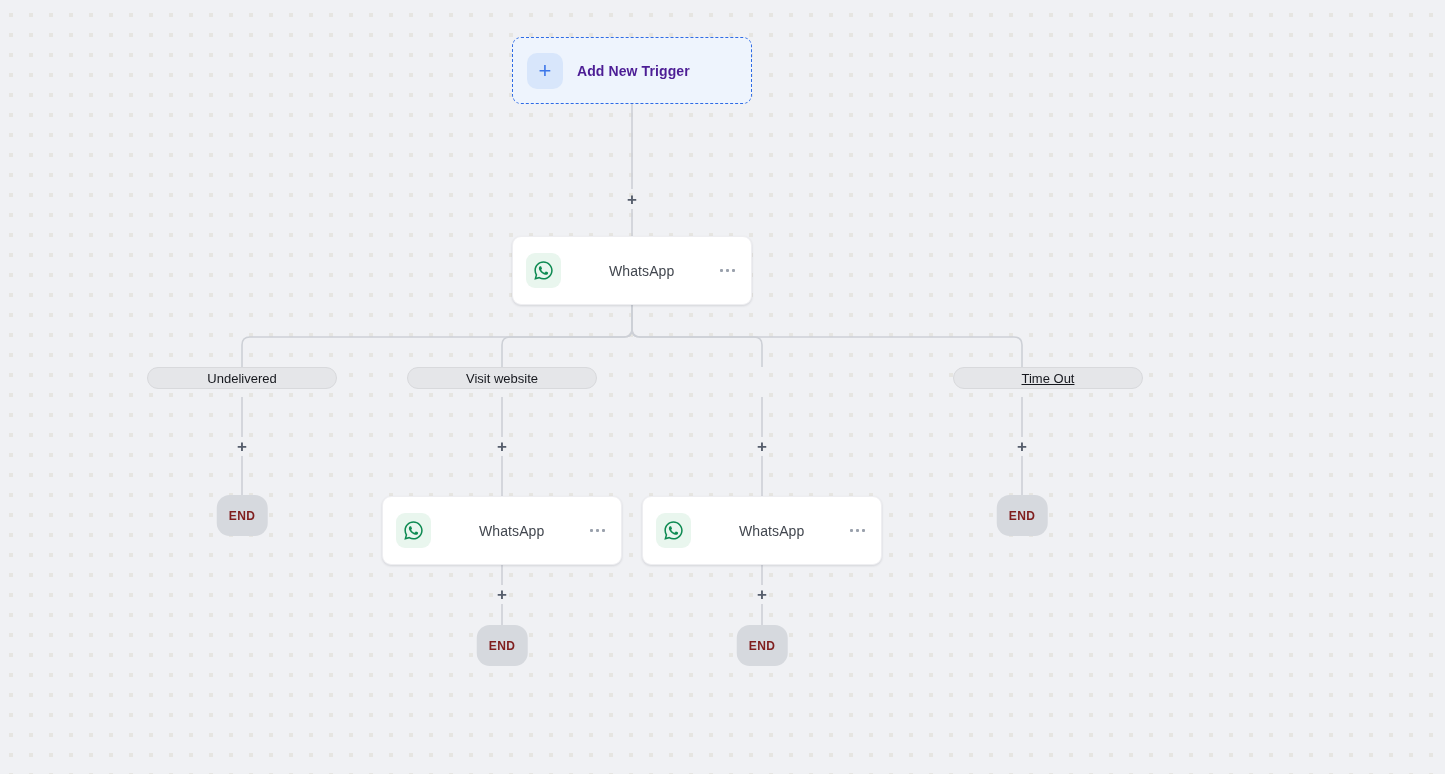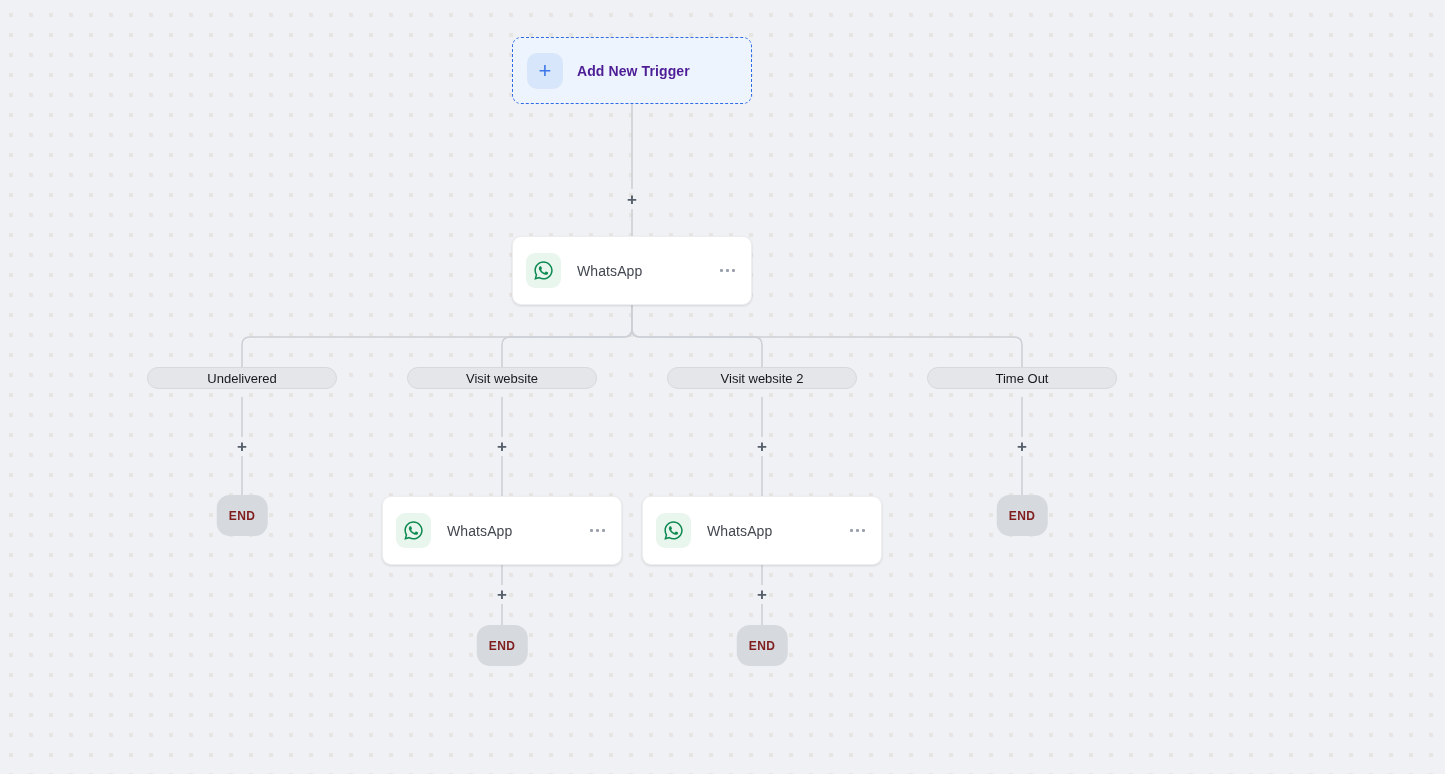--- a/index.html
+++ b/index.html
@@ -42,21 +42,21 @@
     margin-left: 14px; color: #4c1d95;
     font-size: 14px; font-weight: 700; letter-spacing: .1px;
   }
   
   .node {
     position: absolute; z-index: 3; box-sizing: border-box;
     width: 240px; height: 69px;
     background: #ffffff; border: 1px solid #eeeef1; border-radius: 9px;
     box-shadow: 0 1px 3px rgba(16,24,40,.08), 0 1px 2px rgba(16,24,40,.05);
     display: flex; align-items: center;
-    padding: 0 15px 0 13px; cursor: pointer;
+    padding: 0 15px 0 13px; cursor: pointer; gap: 32px;
   }
   .node-tile {
     width: 35px; height: 35px; border-radius: 9px;
     background: #e9f6ee; flex: 0 0 auto;
     display: flex; align-items: center; justify-content: center;
   }
   .node-tile svg { width: 21px; height: 21px; fill: #0e8a52; }
   .node-label {
     margin-left: 16px; flex: 1 1 auto;
     color: #42474f; font-size: 14px; letter-spacing: .1px;
@@ -146,22 +146,21 @@
     <span class="node-label">WhatsApp</span>
     <span class="node-menu">
         <i></i>
         <i></i>
         <i></i>
       </span>
   </div>
 
   <div class="pill" style="left:147px;">Undelivered</div>
   <div class="pill" style="left:407px;">Visit website</div>
-  <div class="pill" style="left:667px;">Visit website 2</div>
-  <div class="pill" style="left:927px;">Time Out</div>
+  <div class="pill" style="left:953px;text-decoration:underline;">Time Out</div>
 
   <div class="node" style="left:382px; top:496px;">
     <span class="node-tile">
       <svg viewBox="0 0 448 512" aria-hidden="true">
           <path d="M380.9 97.1C339 55.1 283.2 32 223.9 32c-122.4 0-222 99.6-222 222 0 39.1 10.2 77.3 29.6 111L0 480l117.7-30.9c32.4 17.7 68.9 27 106.1 27h.1c122.3 0 224.1-99.6 224.1-222 0-59.3-25.2-115-67.1-157zm-157 341.6c-33.2 0-65.7-8.9-94-25.7l-6.7-4-69.8 18.3L72 359.2l-4.4-7c-18.5-29.4-28.2-63.3-28.2-98.2 0-101.7 82.8-184.5 184.6-184.5 49.3 0 95.6 19.2 130.4 54.1 34.8 34.9 56.2 81.2 56.1 130.5 0 101.8-84.9 184.6-186.6 184.6zm101.2-138.2c-5.5-2.8-32.8-16.2-37.9-18-5.1-1.9-8.8-2.8-12.5 2.8-3.7 5.6-14.3 18-17.6 21.8-3.2 3.7-6.5 4.2-12 1.4-32.6-16.3-54-29.1-75.5-66-5.7-9.8 5.7-9.1 16.3-30.3 1.8-3.7.9-6.9-.5-9.7-1.4-2.8-12.5-30.1-17.1-41.2-4.5-10.8-9.1-9.3-12.5-9.5-3.2-.2-6.9-.2-10.6-.2-3.7 0-9.7 1.4-14.8 6.9-5.1 5.6-19.4 19-19.4 46.3 0 27.3 19.9 53.7 22.6 57.4 2.8 3.7 39.1 59.7 94.8 83.8 35.2 15.2 49 16.5 66.6 13.9 10.7-1.6 32.8-13.4 37.4-26.4 4.6-13 4.6-24.1 3.2-26.4-1.3-2.5-5-3.9-10.5-6.6z"></path>
         </svg>
     </span>
     <span class="node-label">WhatsApp</span>
     <span class="node-menu">
         <i></i>

